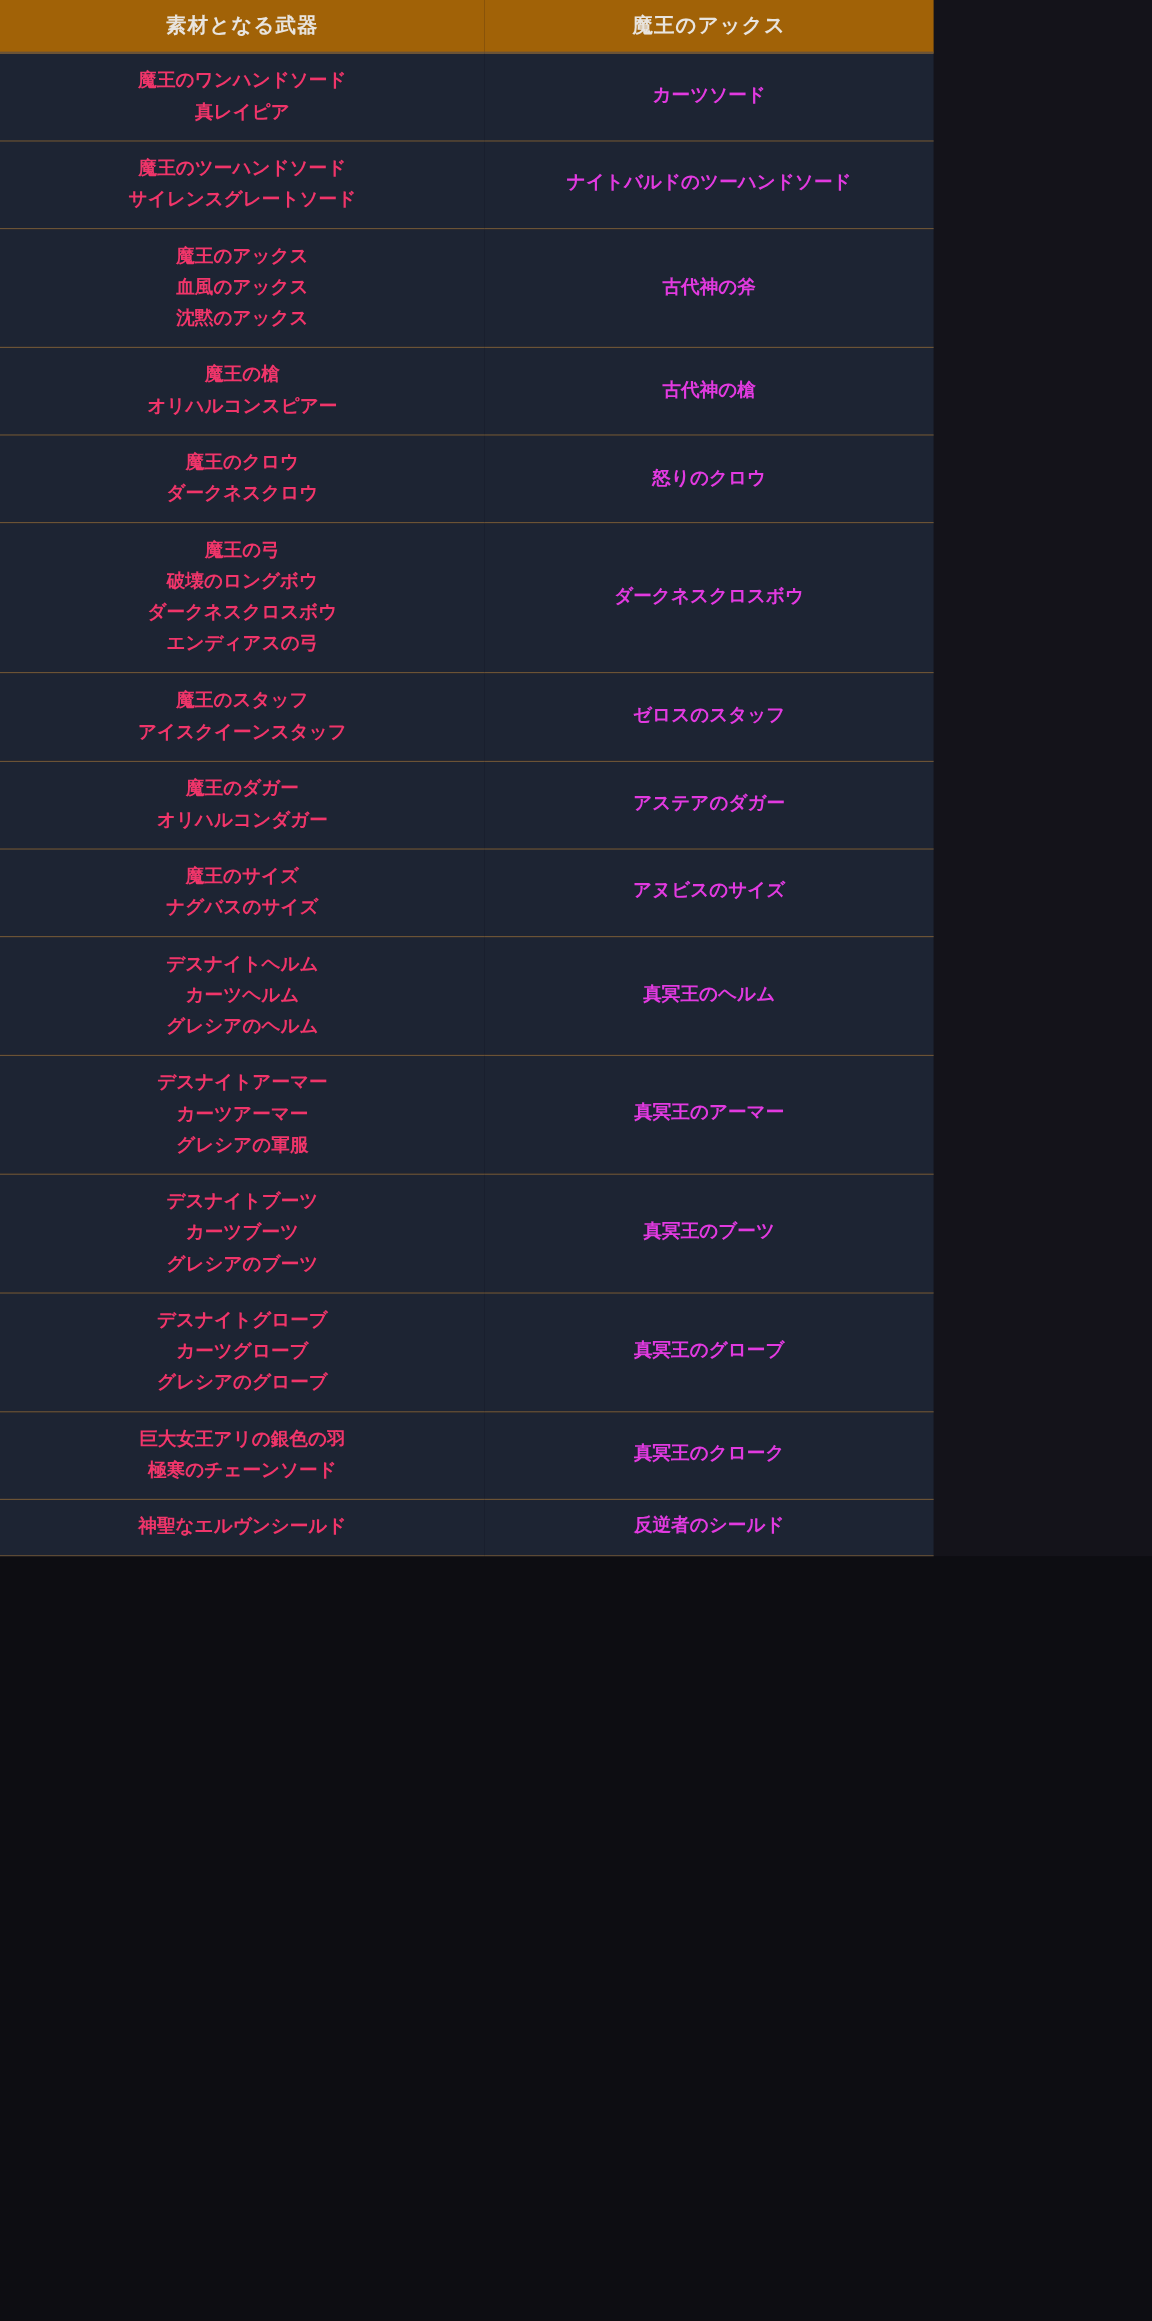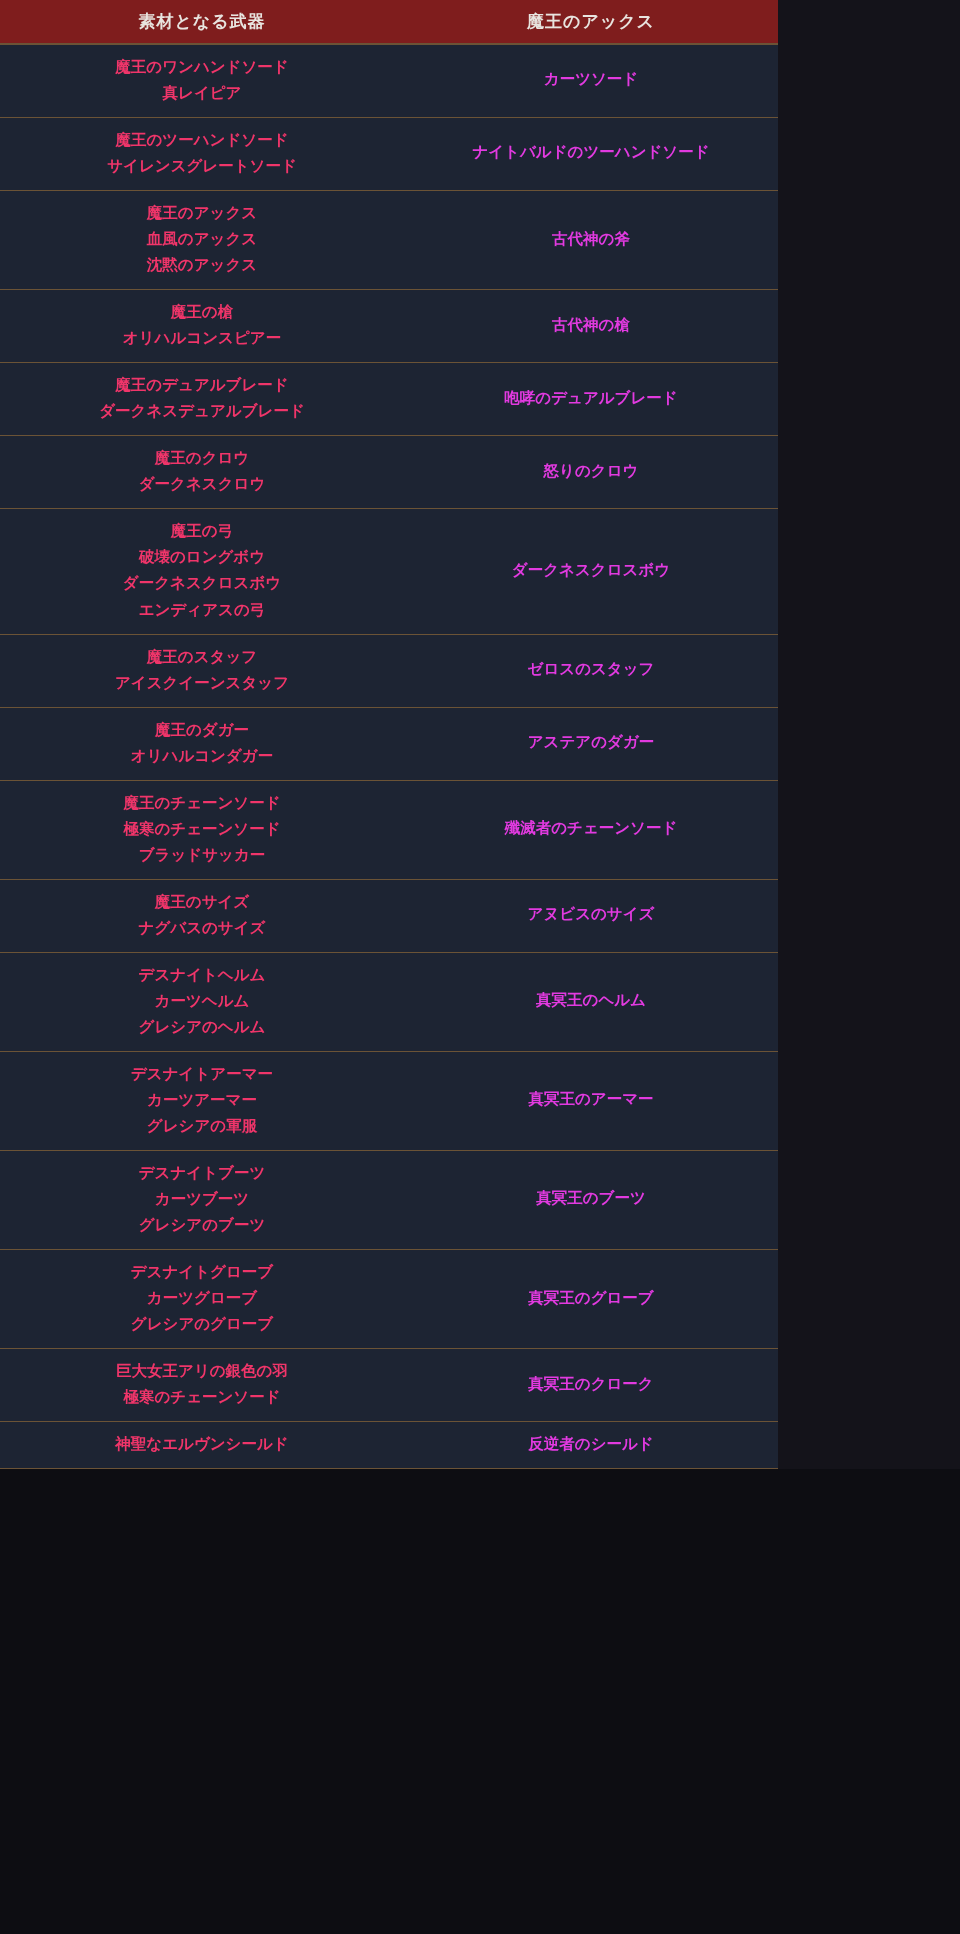--- a/index.html
+++ b/index.html
@@ -20,21 +20,21 @@
     width: 778px;
     margin: 0;
     border-collapse: collapse;
     table-layout: fixed;
   }
   .table-wrap {
     width: 778px;
   }
   
   .thead-row {
-    background: #7f1d1d;
+    background: #a16207;
     height: 44px;
   }
   .th {
     color: #e8e4df;
     font-size: 17px;
     font-weight: bold;
     text-align: center;
     letter-spacing: 1px;
     border-bottom: 2px solid #6b5336;
     vertical-align: middle;
@@ -116,29 +116,20 @@
             <td class="cell cell-mat col-mat">
               <div class="mat-line">魔王の槍</div>
               <div class="mat-line">オリハルコンスピアー</div>
             </td>
             <td class="cell cell-res col-res">
               <div class="res-line">古代神の槍</div>
             </td>
           </tr>
           <tr class="row">
             <td class="cell cell-mat col-mat">
-              <div class="mat-line">魔王のデュアルブレード</div>
-              <div class="mat-line">ダークネスデュアルブレード</div>
-            </td>
-            <td class="cell cell-res col-res">
-              <div class="res-line">咆哮のデュアルブレード</div>
-            </td>
-          </tr>
-          <tr class="row">
-            <td class="cell cell-mat col-mat">
               <div class="mat-line">魔王のクロウ</div>
               <div class="mat-line">ダークネスクロウ</div>
             </td>
             <td class="cell cell-res col-res">
               <div class="res-line">怒りのクロウ</div>
             </td>
           </tr>
           <tr class="row">
             <td class="cell cell-mat col-mat">
               <div class="mat-line">魔王の弓</div>
@@ -159,30 +150,20 @@
               <div class="res-line">ゼロスのスタッフ</div>
             </td>
           </tr>
           <tr class="row">
             <td class="cell cell-mat col-mat">
               <div class="mat-line">魔王のダガー</div>
               <div class="mat-line">オリハルコンダガー</div>
             </td>
             <td class="cell cell-res col-res">
               <div class="res-line">アステアのダガー</div>
-            </td>
-          </tr>
-          <tr class="row">
-            <td class="cell cell-mat col-mat">
-              <div class="mat-line">魔王のチェーンソード</div>
-              <div class="mat-line">極寒のチェーンソード</div>
-              <div class="mat-line">ブラッドサッカー</div>
-            </td>
-            <td class="cell cell-res col-res">
-              <div class="res-line">殲滅者のチェーンソード</div>
             </td>
           </tr>
           <tr class="row">
             <td class="cell cell-mat col-mat">
               <div class="mat-line">魔王のサイズ</div>
               <div class="mat-line">ナグバスのサイズ</div>
             </td>
             <td class="cell cell-res col-res">
               <div class="res-line">アヌビスのサイズ</div>
             </td>

